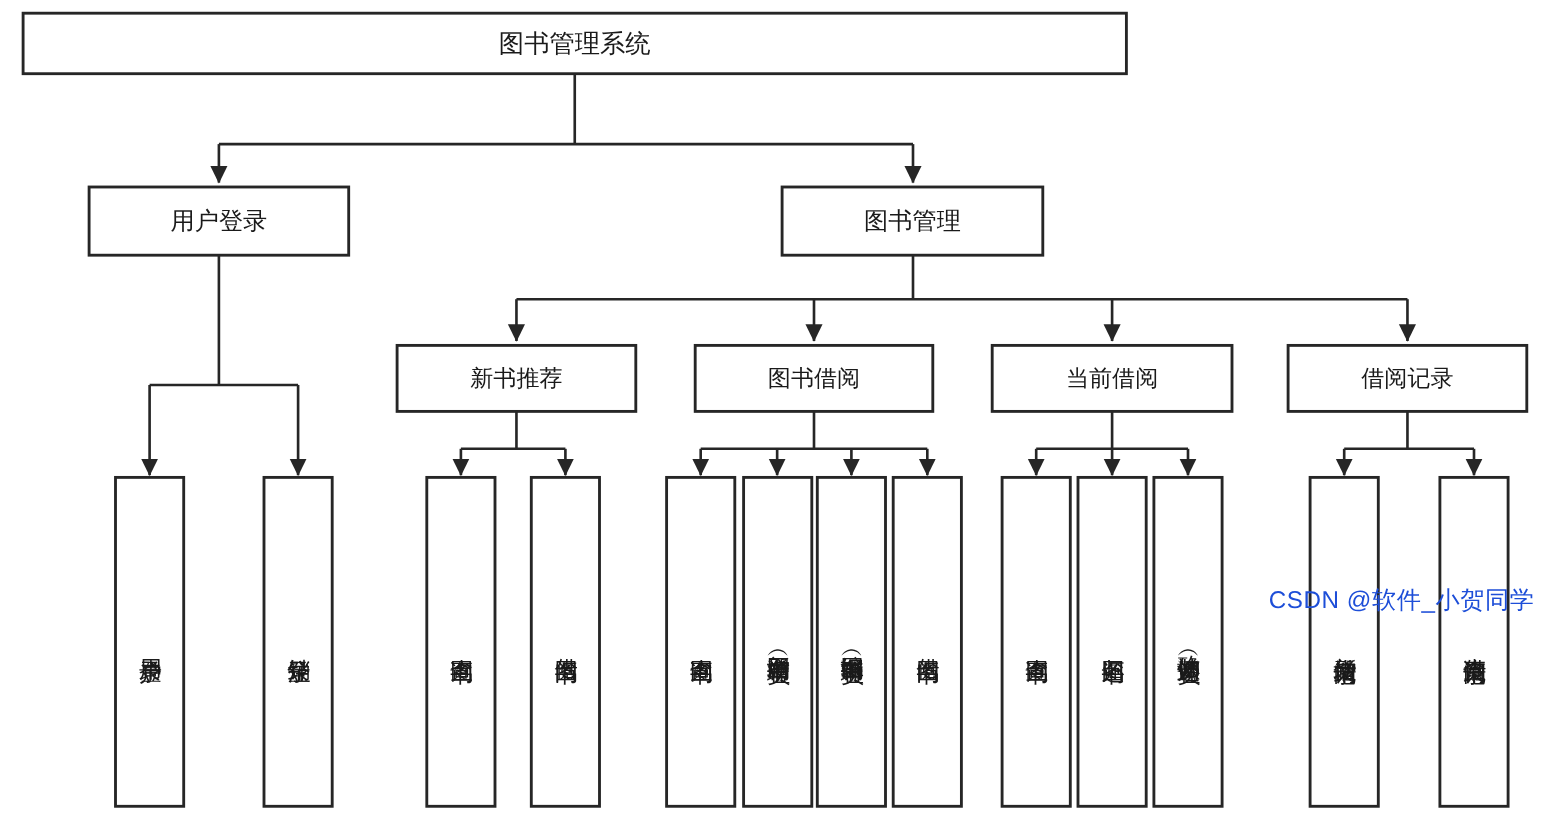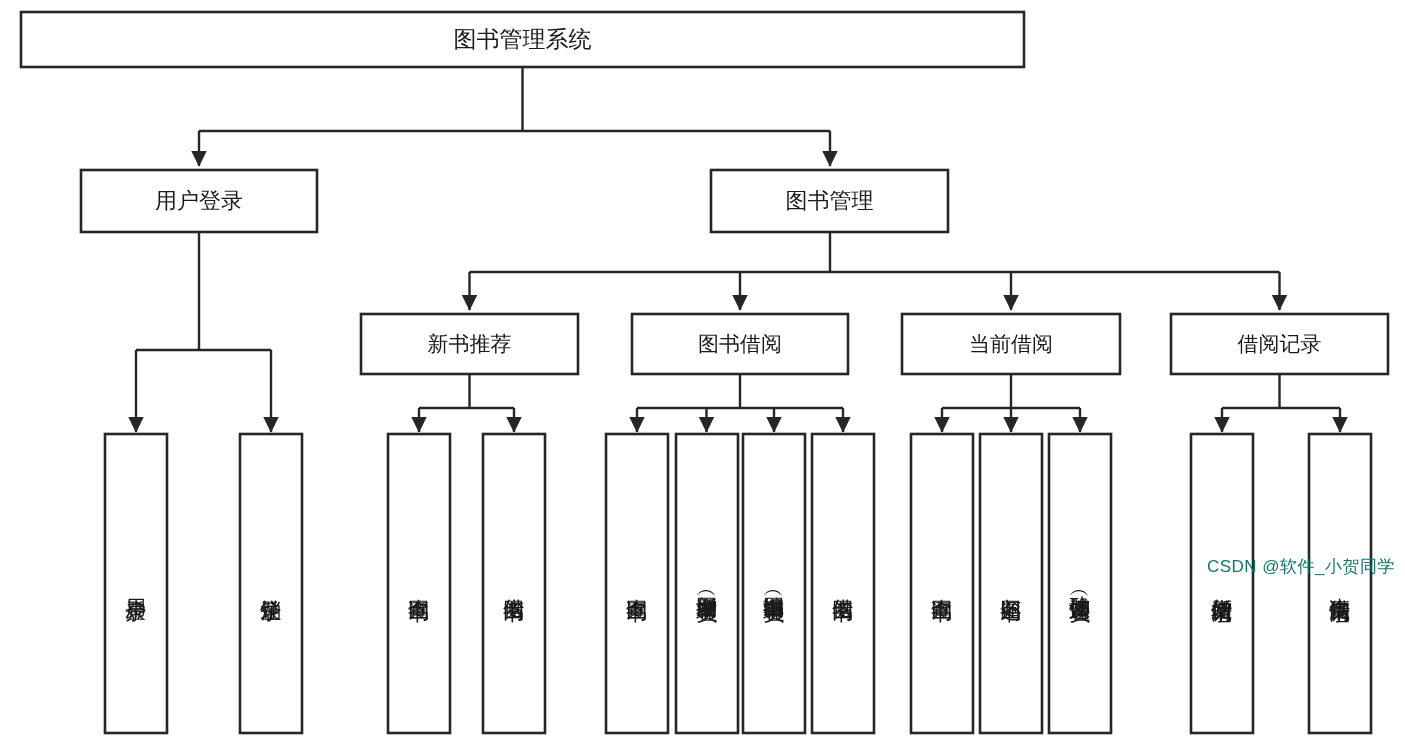--- a/index.html
+++ b/index.html
@@ -31,23 +31,23 @@
     text-orientation:upright;
     font-size:21px;
     line-height:1.12;
     letter-spacing:1px;
     color:#1a1a1a;
     pointer-events:none;
     white-space:nowrap;
   }
   .watermark{
     position:absolute;
-    right:10px;bottom:5px;
-    font-size:17px;
-    color:#0f766e;
+    right:10px;bottom:22px;
+    font-size:22px;
+    color:#1d4ed8;
     letter-spacing:.5px;
     white-space:nowrap;
   }
 </style>
 </head>
 <body>
 
 <div id="diagram-root">
 
   <svg width="1405" height="747" viewBox="0 0 1405 747">

